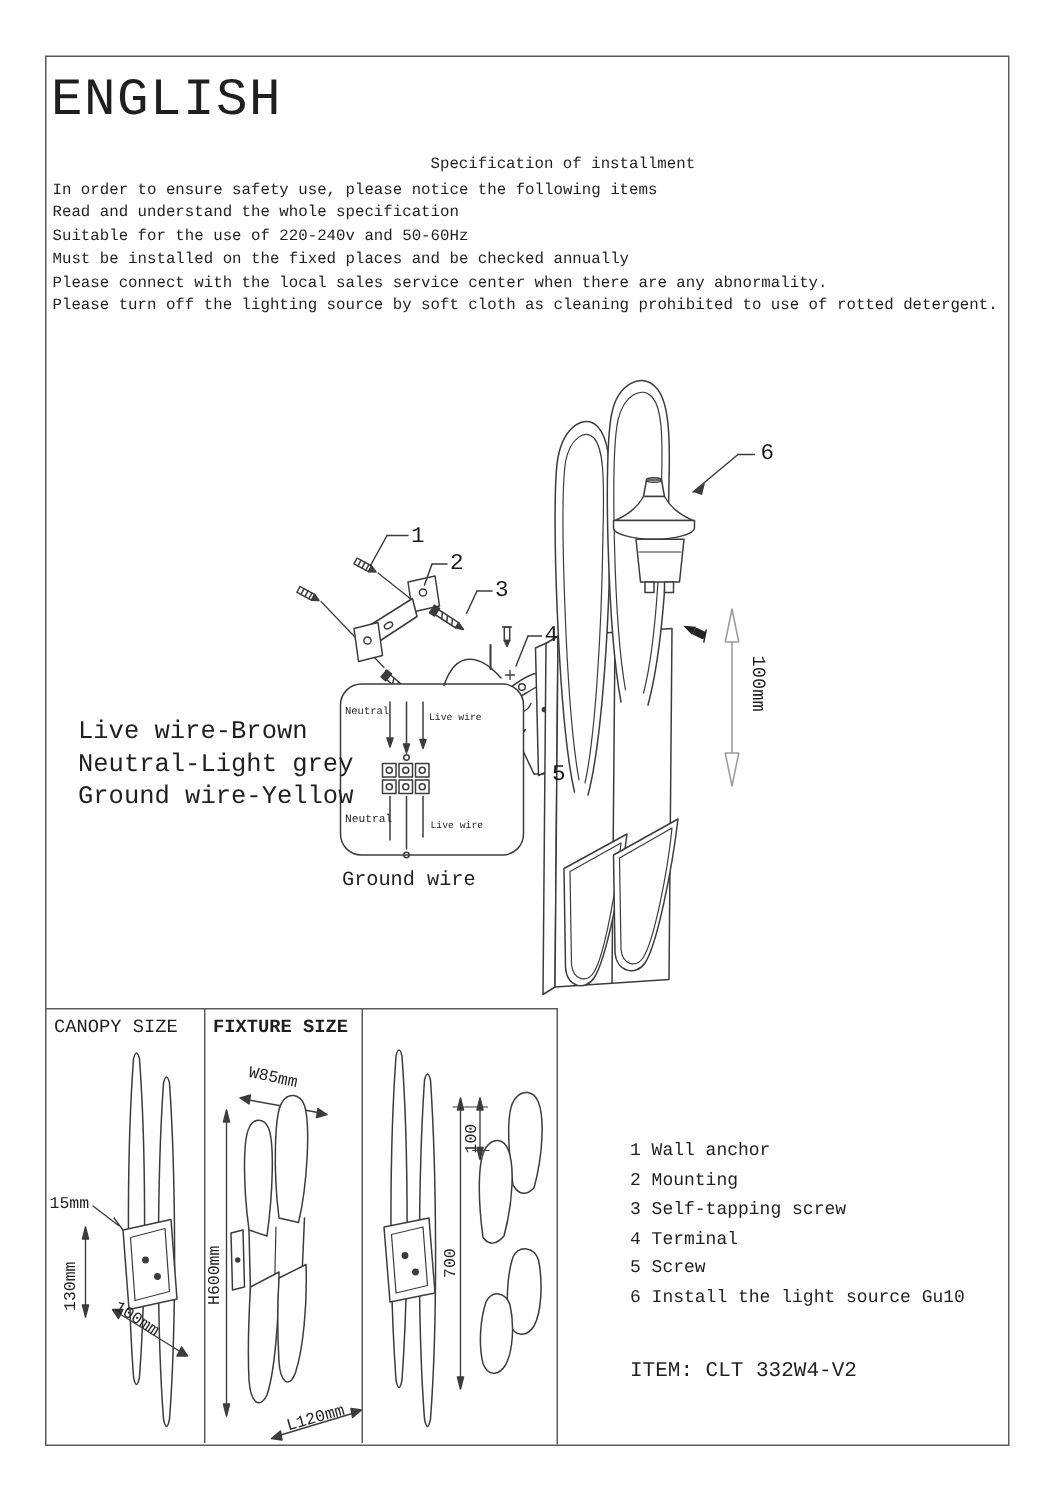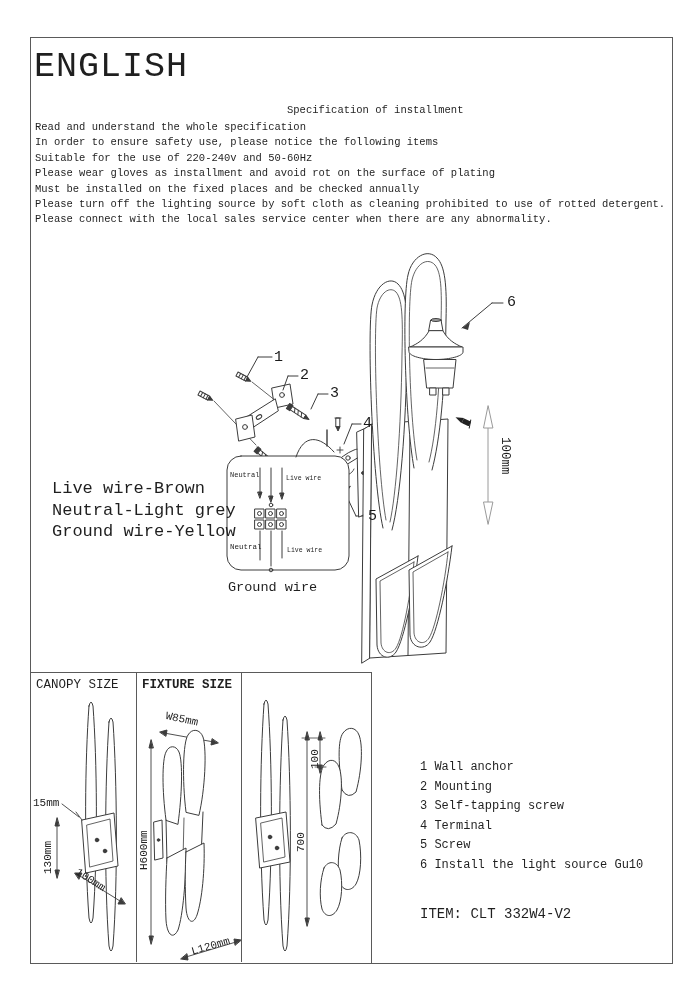--- a/index.html
+++ b/index.html
@@ -18,27 +18,26 @@
   .callout-num{font-size:15px;color:#1a1a1a;}
 </style>
 </head>
 <body>
 
 <div class="border-box" style="left:30px;top:37px;width:641px;height:925px;"></div>
 
 <div class="abs" style="left:34px;top:47px;font-size:35px;letter-spacing:1px;">ENGLISH</div>
 <div class="abs" style="left:287px;top:104px;font-size:10.5px;">Specification of installment</div>
 <div class="abs note" style="left:35px;top:120px;">
+  <div>In order to ensure safety use, please notice the following items</div>
   <div>Read and understand the whole specification</div>
-  <div>In order to ensure safety use, please notice the following items</div>
   <div>Suitable for the use of 220-240v and 50-60Hz</div>
-  <div>Please wear gloves as installment and avoid rot on the surface of plating</div>
   <div>Must be installed on the fixed places and be checked annually</div>
+  <div>Please connect with the local sales service center when there are any abnormality.</div>
   <div>Please turn off the lighting source by soft cloth as cleaning prohibited to use of rotted detergent.</div>
-  <div>Please connect with the local sales service center when there are any abnormality.</div>
 </div>
 
 <svg width="700" height="1000" viewBox="0 0 700 1000" fill="none" stroke="#3c3c3c" stroke-width="1" stroke-linecap="round" stroke-linejoin="round">
 
   <g>
     <g transform="translate(237,374) rotate(28)">
       <rect x="0" y="-2.2" width="11" height="4.4" fill="#fff"></rect>
       <line x1="3" y1="-2.2" x2="3" y2="2.2"></line>
         <line x1="6" y1="-2.2" x2="6" y2="2.2"></line>
         <line x1="9" y1="-2.2" x2="9" y2="2.2"></line>

